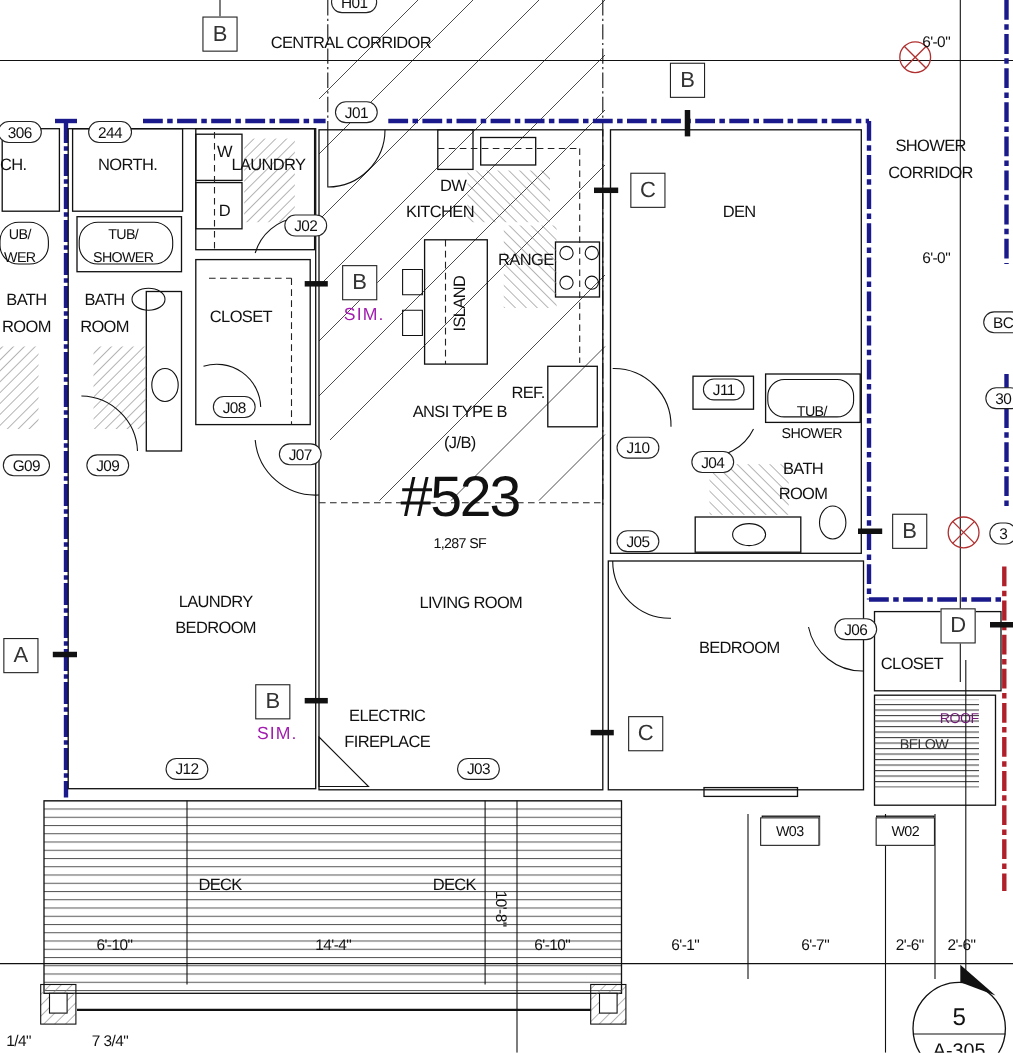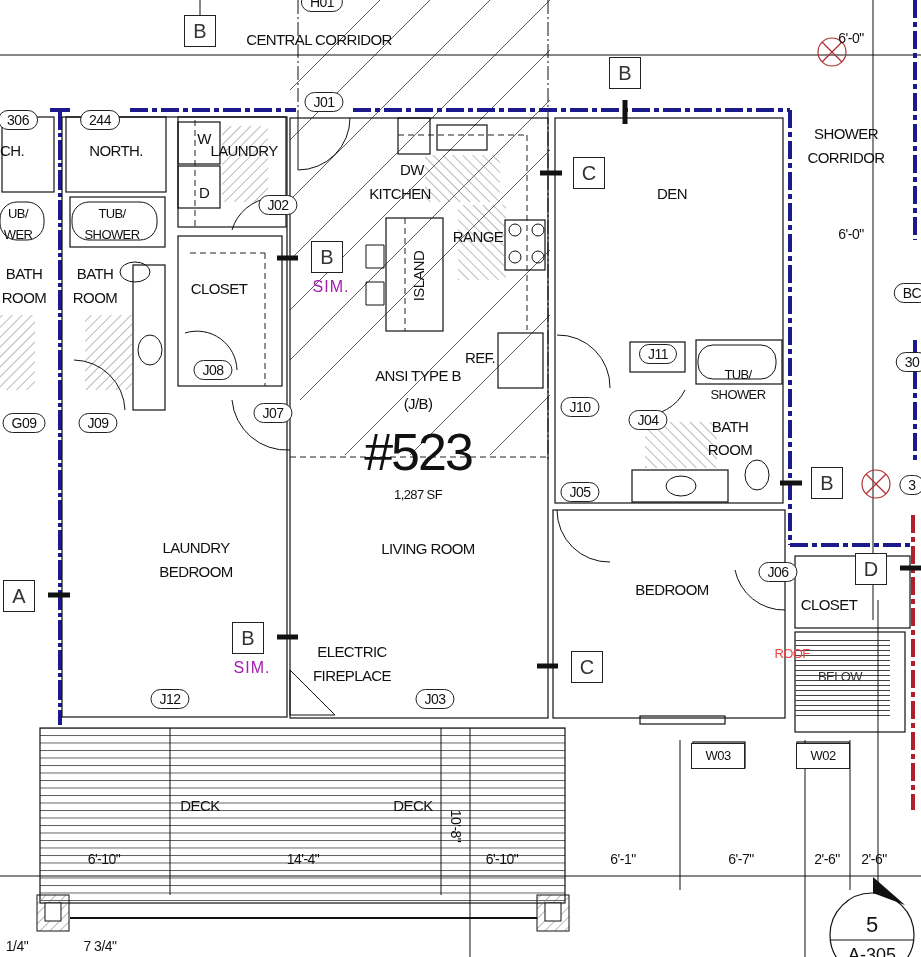--- a/index.html
+++ b/index.html
@@ -222,21 +222,21 @@
 <div class="lbl big" style="left:418px;top:452px">#523</div>
 <div class="lbl sm" style="left:418px;top:494px">1,287 SF</div>
 
 <div class="lbl" style="left:196px;top:547px">LAUNDRY</div>
 <div class="lbl" style="left:196px;top:571px">BEDROOM</div>
 <div class="lbl" style="left:428px;top:548px">LIVING ROOM</div>
 <div class="lbl" style="left:352px;top:651px">ELECTRIC</div>
 <div class="lbl" style="left:352px;top:675px">FIREPLACE</div>
 <div class="lbl" style="left:672px;top:589px">BEDROOM</div>
 <div class="lbl" style="left:829px;top:604px">CLOSET</div>
-<div class="lbl sm" style="left:792px;top:653px;color:#ef4444">ROOF</div>
+<div class="lbl sm" style="left:872px;top:653px;color:#701a75">ROOF</div>
 <div class="lbl sm" style="left:840px;top:676px;color:#333">BELOW</div>
 <div class="lbl" style="left:200px;top:805px">DECK</div>
 <div class="lbl" style="left:413px;top:805px">DECK</div>
 
 <div class="tag" style="left:322px;top:2px">H01</div>
 <div class="tag" style="left:324px;top:102px">J01</div>
 <div class="tag" style="left:278px;top:205px">J02</div>
 <div class="tag" style="left:213px;top:370px">J08</div>
 <div class="tag" style="left:273px;top:413px">J07</div>
 <div class="tag" style="left:24px;top:423px">G09</div>

